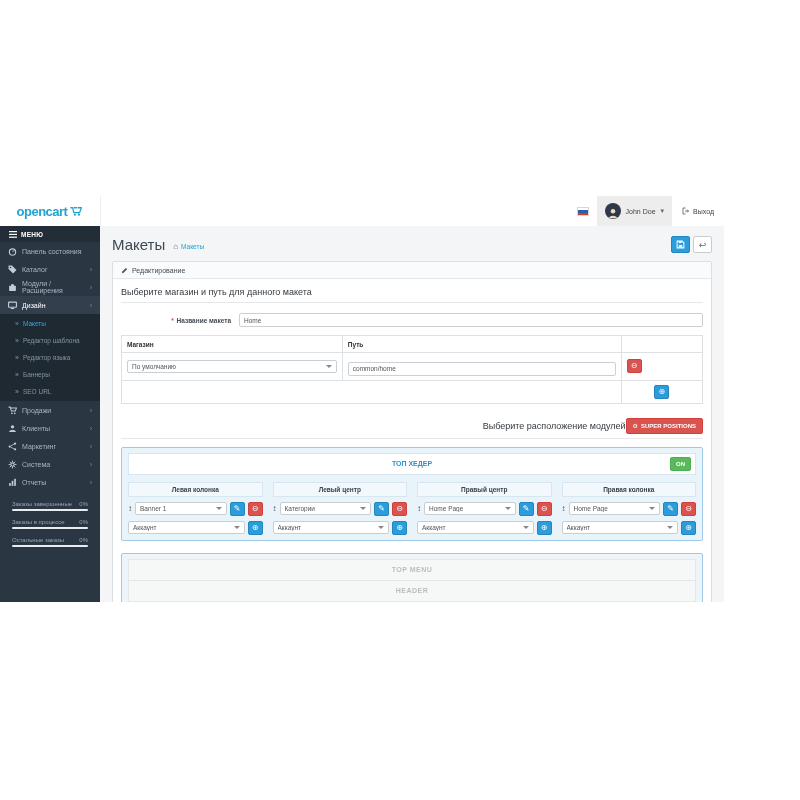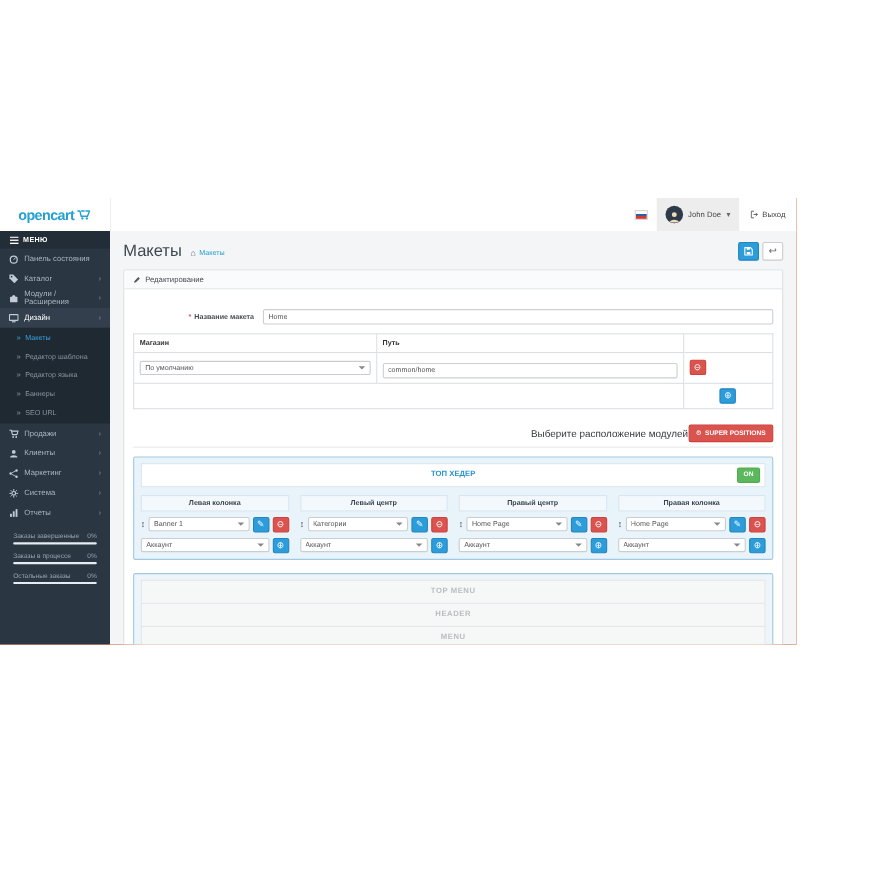--- a/index.html
+++ b/index.html
@@ -1,17 +1,17 @@
 <!DOCTYPE html>
 <html><head>
 <meta charset="utf-8">
 <style>
   html,body{margin:0;padding:0;background:#fff;}
   body{width:800px;height:800px;position:relative;font-family:"Liberation Sans","DejaVu Sans",sans-serif;overflow:hidden;}
-  .screen{position:absolute;top:180px;left:0;width:724px;height:406px;overflow:hidden;background:#c2410c;}
+  .screen{position:absolute;top:196px;left:0;width:724px;height:406px;overflow:hidden;background:#84cc16;}
 
   
   .topbar{position:absolute;top:0;left:0;right:0;height:30px;background:#fff;border-bottom:1px solid #e6e8ea;}
   .logo-zone{position:absolute;left:0;top:0;width:100px;height:30px;border-right:1px solid #eceeef;display:flex;align-items:center;justify-content:center;gap:3px;}
   .logo-text{color:#23a1d1;font-weight:bold;font-size:13px;letter-spacing:-0.5px;}
   .top-right{position:absolute;right:0;top:0;height:30px;display:flex;align-items:center;}
   .flag{width:10px;height:7px;border:1px solid #d6d6d6;background:linear-gradient(180deg,#fff 0 33%,#2a5fad 33% 66%,#d43b2f 66% 100%);margin-right:8px;}
   .profile{height:30px;background:#ededed;display:flex;align-items:center;gap:5px;padding:0 8px;cursor:pointer;}
   .avatar{width:16px;height:16px;border-radius:50%;background:#2e3a4a;display:flex;align-items:flex-end;justify-content:center;overflow:hidden;}
   .user-name{font-size:7px;color:#444;}
@@ -305,20 +305,21 @@
       <div class="panel-head">
         <span>
           <svg width="7" height="7" viewBox="0 0 16 16">
               <path d="M2 14l1-4 8-8 3 3-8 8z" fill="#555"></path>
             </svg>
         </span>
         <span>Редактирование</span>
       </div>
       <div class="panel-body">
 
+        <div class="legend">Выберите магазин и путь для данного макета</div>
 
         <div class="form-row">
           <span class="form-label"><span class="req">*</span> <span>Название макета</span></span>
           <input class="text-input" type="text" value="Home" style="">
         </div>
 
         <table class="grid">
           <tbody>
               <tr>
             <th class="col-store">Магазин</th>

